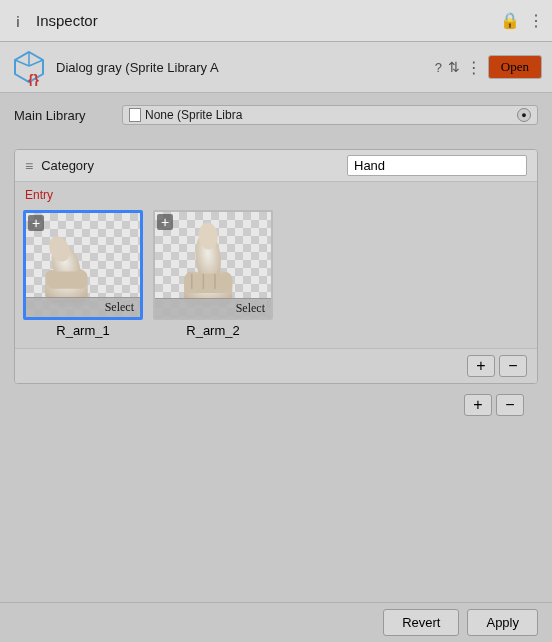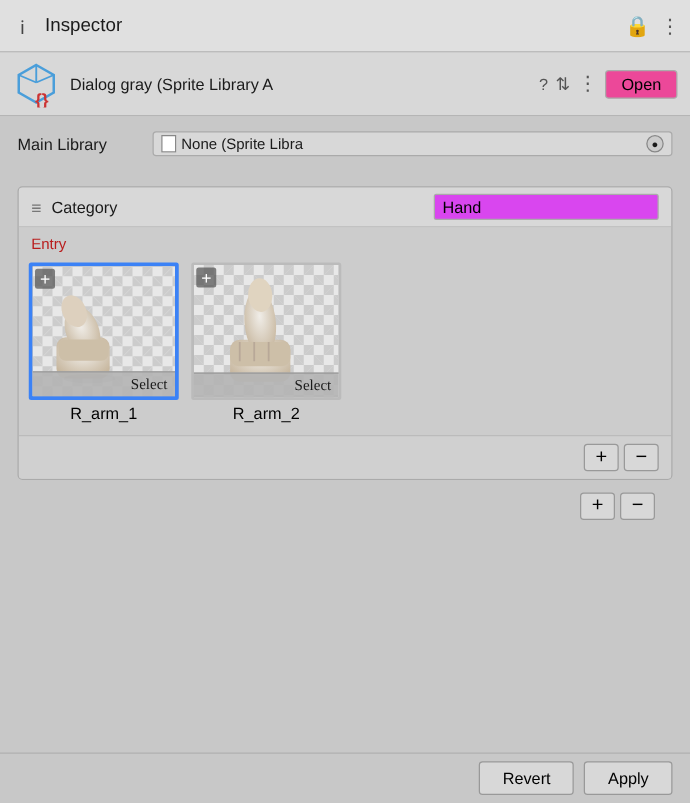--- a/index.html
+++ b/index.html
@@ -67,26 +67,27 @@
       flex: 1;
       font-size: 13px;
       font-weight: 500;
     }
     .component-header-actions {
       display: flex;
       gap: 6px;
       align-items: center;
     }
     .open-button {
-      background: #ec4899;
+      background: #c2410c;
       border: 1px solid #aaa;
       border-radius: 3px;
       padding: 3px 12px;
       font-size: 13px;
       cursor: pointer;
+      font-family: Liberation Serif, serif;
     }
 
     
     .main-content {
       padding: 12px 14px;
       background: #c8c8c8;
     }
 
     
     .main-library-row {
@@ -150,21 +151,21 @@
       margin-right: 8px;
       color: #777;
       font-size: 14px;
     }
     .category-label {
       font-size: 13px;
       font-weight: 500;
     }
     .category-input {
       margin-left: auto;
-      background: #d946ef;
+      background: #ffffff;
       border: 1px solid #aaa;
       border-radius: 2px;
       padding: 2px 6px;
       font-size: 13px;
       width: 180px;
     }
 
     .entry-section {
       padding: 6px 8px;
       background: #cccccc;

